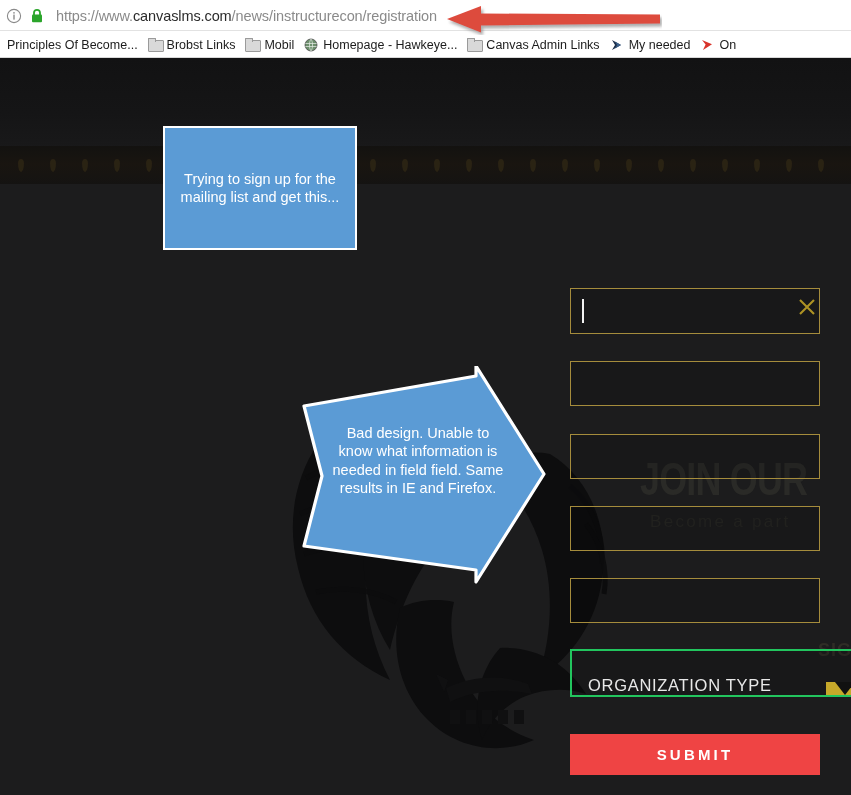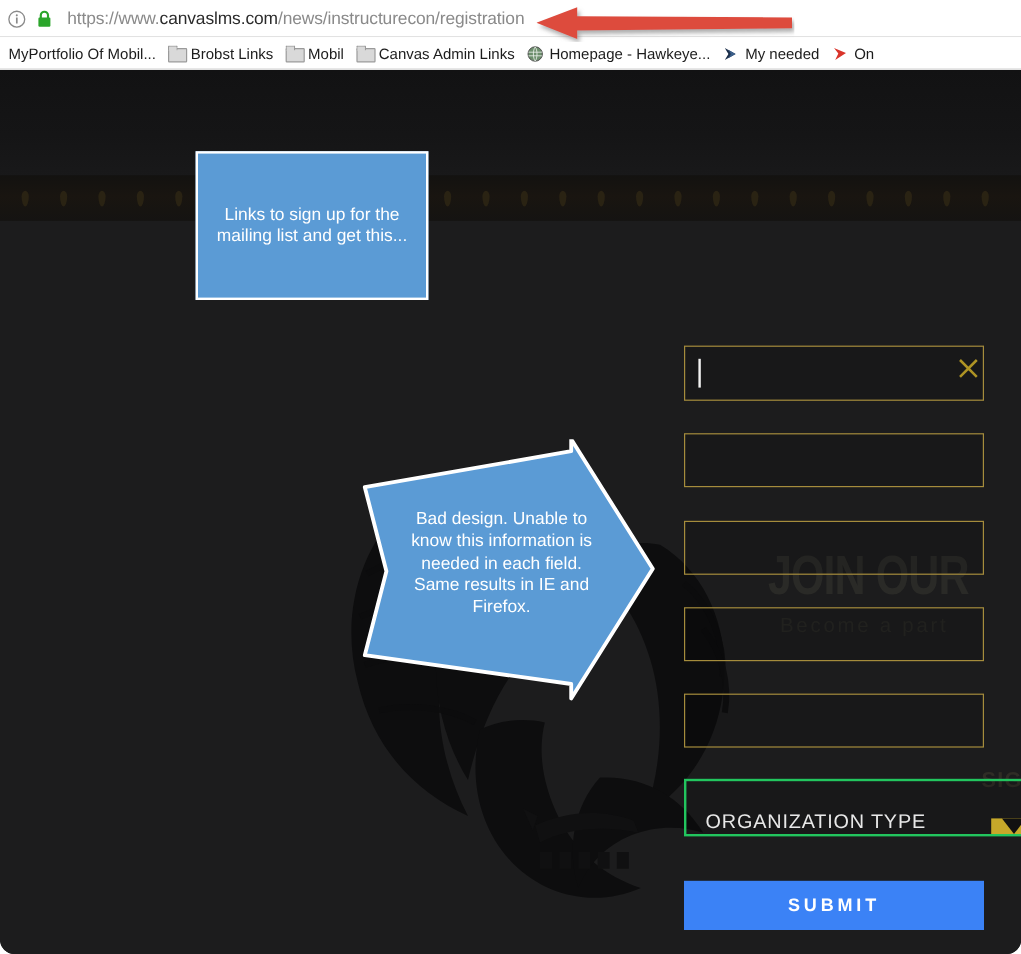--- a/index.html
+++ b/index.html
@@ -9,21 +9,20 @@
     background: #ffffff;
     font-family: "Liberation Sans", sans-serif;
     overflow: hidden;
   }
   #screen {
     position: relative;
     width: 851px;
     height: 795px;
     overflow: hidden;
     background: #ffffff;
-    border-radius: 12px;
   }
 
   
   #browser-chrome {
     position: absolute;
     left: 0; top: 0;
     width: 851px;
     height: 58px;
     background: #ffffff;
     z-index: 20;
@@ -286,21 +285,21 @@
     border-left: 10px solid transparent;
     border-right: 10px solid transparent;
     border-top: 13px solid #111111;
   }
 
   
   #submit-button {
     position: absolute;
     left: 570px; top: 676px;
     width: 250px; height: 41px;
-    background: #3b82f6;
+    background: #ef4444;
     display: flex;
     align-items: center;
     justify-content: center;
     pointer-events: auto;
     border: none;
   }
   #submit-label {
     color: #ffffff;
     font-size: 15px;
     font-weight: bold;
@@ -367,42 +366,42 @@
           <path d="M4 7V4.8A3 3 0 0 1 10 4.8V7" fill="none" stroke="#2ba52b" stroke-width="1.8"></path>
           <rect x="2" y="6.6" width="10" height="7.6" rx="1" fill="#2ba52b"></rect>
         </svg>
       </span>
       <span id="url-text"><span>https://www.</span><span class="host">canvaslms.com</span><span>/news/instructurecon/registration</span></span>
     </div>
     <div id="addr-divider"></div>
 
     <div id="bookmarks-bar">
       <span class="bookmark">
-        <span>MyPortfolio Of Mobil...</span>
+        <span>Principles Of Become...</span>
       </span>
       <span class="bookmark">
         <span class="bm-ico folder"></span>
         <span>Brobst Links</span>
       </span>
       <span class="bookmark">
         <span class="bm-ico folder"></span>
         <span>Mobil</span>
-      </span>
-      <span class="bookmark">
-        <span class="bm-ico folder"></span>
-        <span>Canvas Admin Links</span>
       </span>
       <span class="bookmark">
         <span class="bm-ico globe">
           <svg width="14" height="14" viewBox="0 0 14 14">
             <circle cx="7" cy="7" r="6" fill="#6d8f6d" stroke="#4a4a4a" stroke-width="0.8"></circle>
             <path d="M1.4 5.5h11.2M1.4 8.5h11.2M7 1.1c2 2.4 2 9.4 0 11.8M7 1.1C5 3.5 5 10.5 7 12.9" fill="none" stroke="#e9f0e9" stroke-width="0.7"></path>
           </svg>
         </span>
         <span>Homepage - Hawkeye...</span>
+      </span>
+      <span class="bookmark">
+        <span class="bm-ico folder"></span>
+        <span>Canvas Admin Links</span>
       </span>
       <span class="bookmark">
         <span class="bm-ico arrow">
           <svg width="14" height="14" viewBox="0 0 14 14">
             <path d="M2 2 L11 7 L2 12 L5 7 Z" fill="#1c2f4a"></path>
             <path d="M5 3.5 L11 7 L5 10.5 L7 7 Z" fill="#3b5f8a"></path>
           </svg>
         </span>
         <span>My needed</span>
       </span>
@@ -527,23 +526,23 @@
         </span>
       </div>
 
       <div id="submit-button">
         <span id="submit-label">SUBMIT</span>
       </div>
     </div>
   </div>
 
   <div id="callout-box">
-    <span id="callout-box-text">Links to sign up for the mailing list and get this...</span>
+    <span id="callout-box-text">Trying to sign up for the mailing list and get this...</span>
   </div>
 
   <div id="callout-arrow">
     <svg width="252" height="222" viewBox="0 0 252 222">
       <path d="M8,40 L180,10 L180,0 L248,108 L180,216 L180,204 L8,180 L26,110 Z" fill="#5b9bd5" stroke="#ffffff" stroke-width="3.2" stroke-linejoin="round"></path>
     </svg>
-    <span id="callout-arrow-text">Bad design. Unable to know this information is needed in each field. Same results in IE and Firefox.</span>
+    <span id="callout-arrow-text">Bad design. Unable to know what information is needed in field field. Same results in IE and Firefox.</span>
   </div>
 
 </div>
 
 </body></html>

